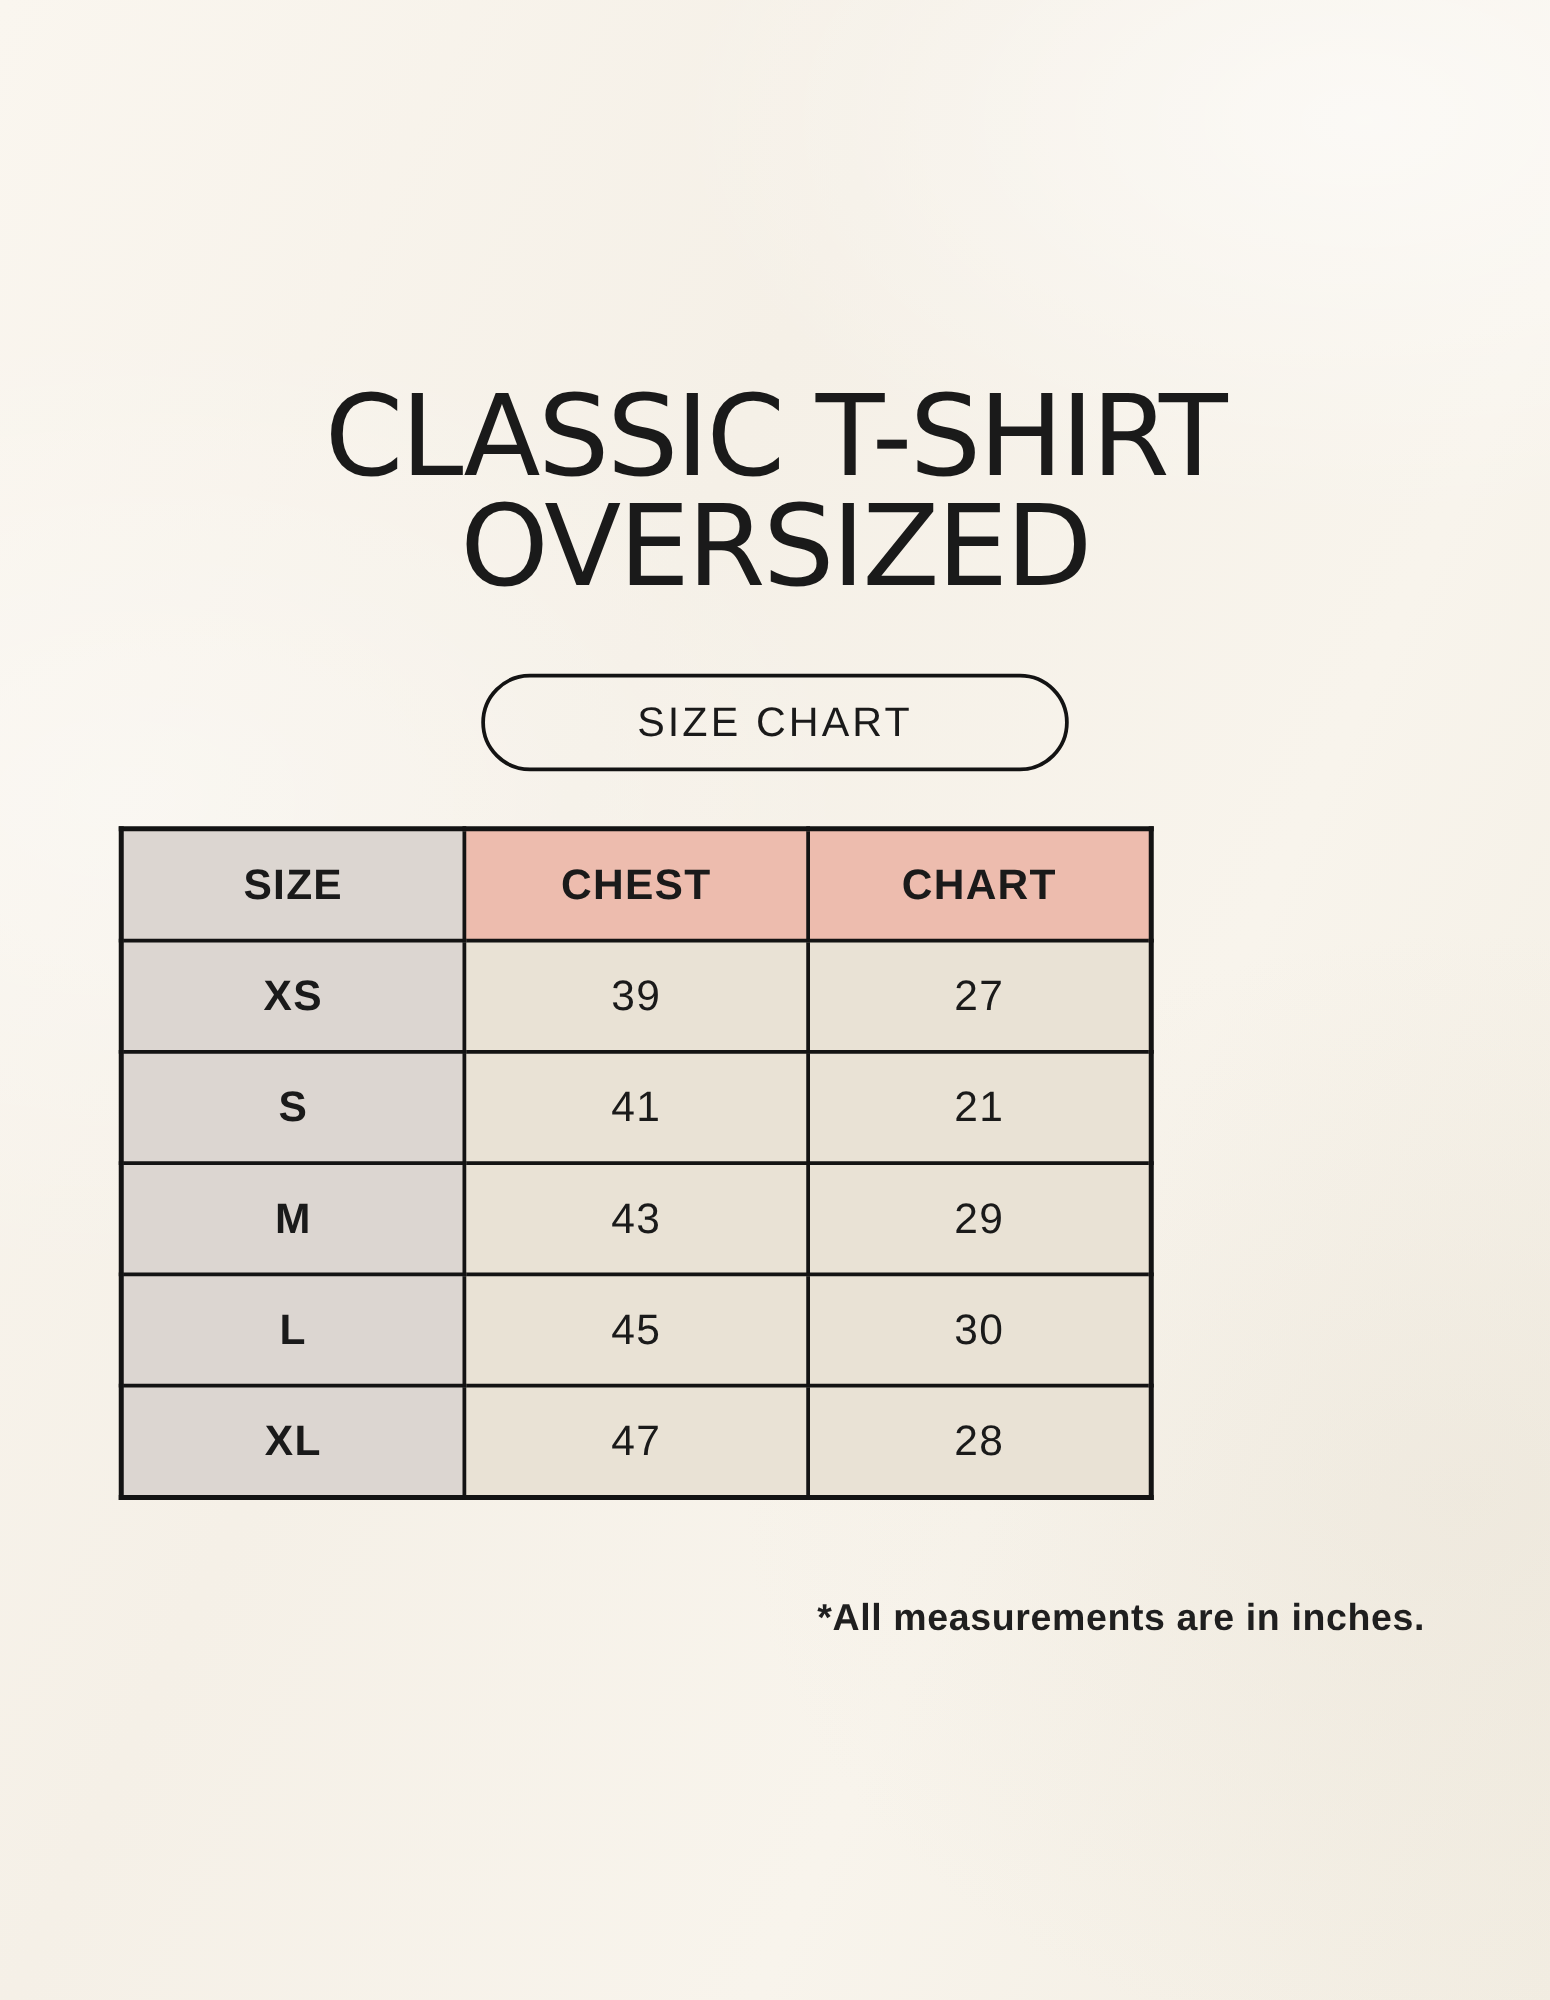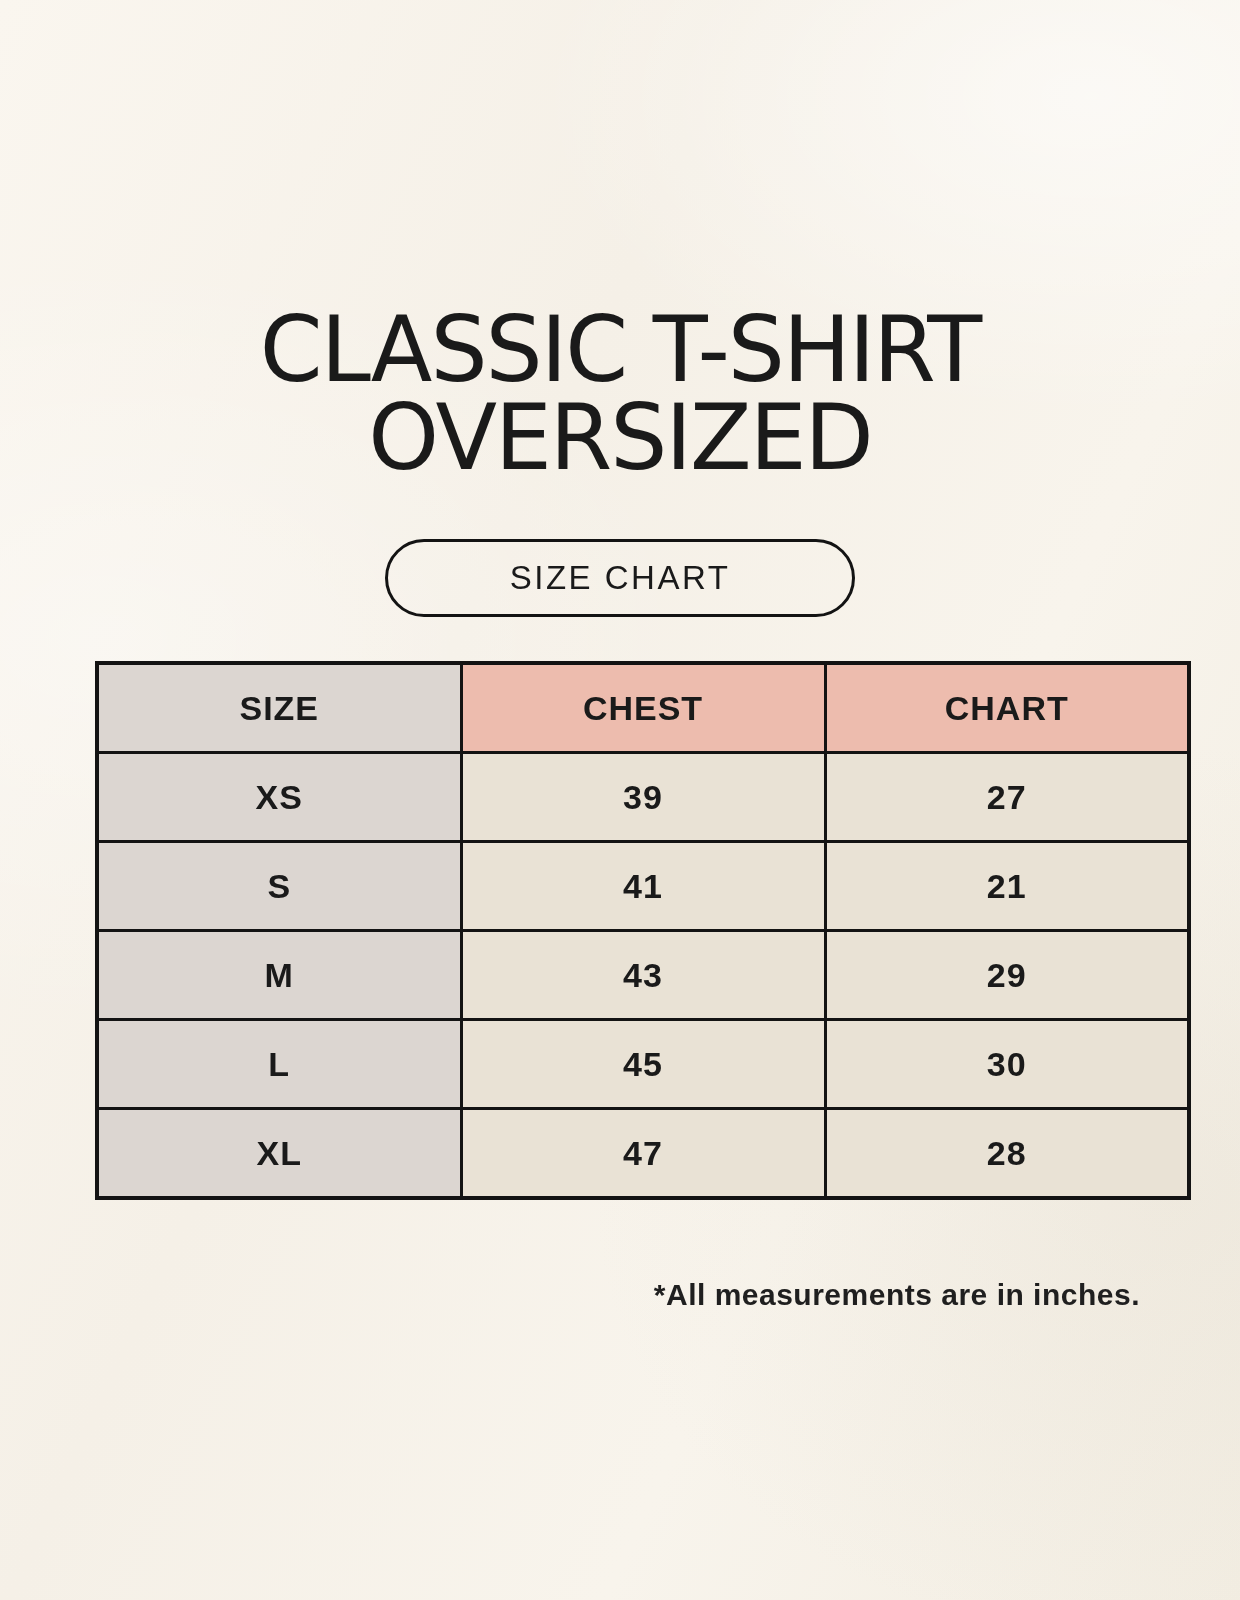--- a/index.html
+++ b/index.html
@@ -52,21 +52,21 @@
   }
   .pill span{
     font-size:33px;
     font-weight:400;
     letter-spacing:2.5px;
     color:var(--text);
   }
   table.size-chart{
     position:absolute;
     top:661px;left:95px;
-    width:1096px;
+    width:828px;
     border-collapse:collapse;
     table-layout:fixed;
     border:4px solid var(--border);
   }
   table.size-chart th, table.size-chart td{
     border:3px solid var(--border);
     height:86px;
     text-align:center;
     vertical-align:middle;
     font-size:34px;
@@ -78,21 +78,21 @@
     background:var(--header_accent);
   }
   table.size-chart thead th.col-size{
     background:var(--size_column);
   }
   table.size-chart tbody th{
     font-weight:700;
     background:var(--size_column);
   }
   table.size-chart tbody td{
-    font-weight:700;
+    font-weight:400;
     background:var(--data_cell);
   }
   .footnote{
     position:absolute;
     top:1278px;
     right:100px;
     font-size:30px;
     font-weight:700;
     letter-spacing:0.5px;
     color:#1f1f1f;

